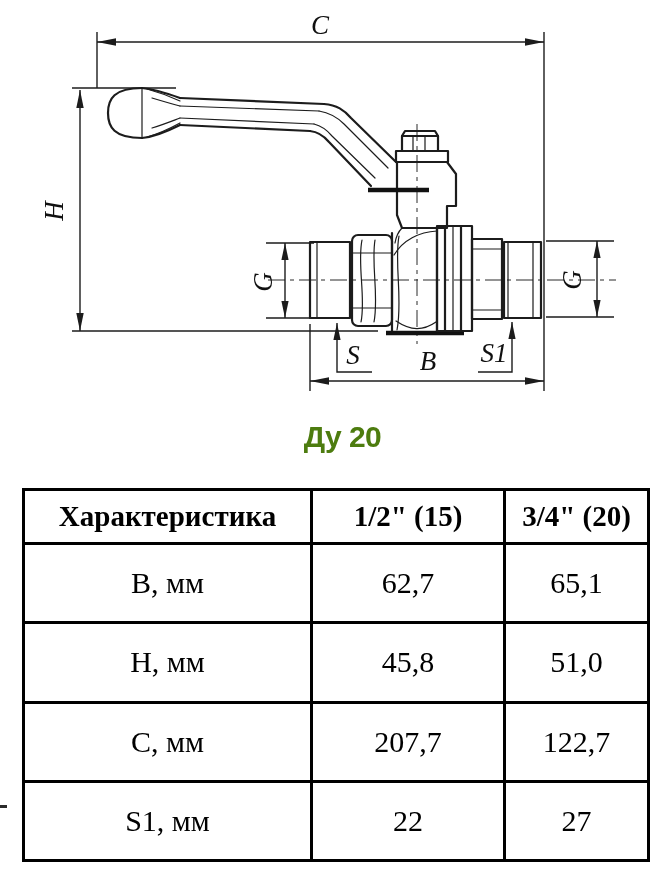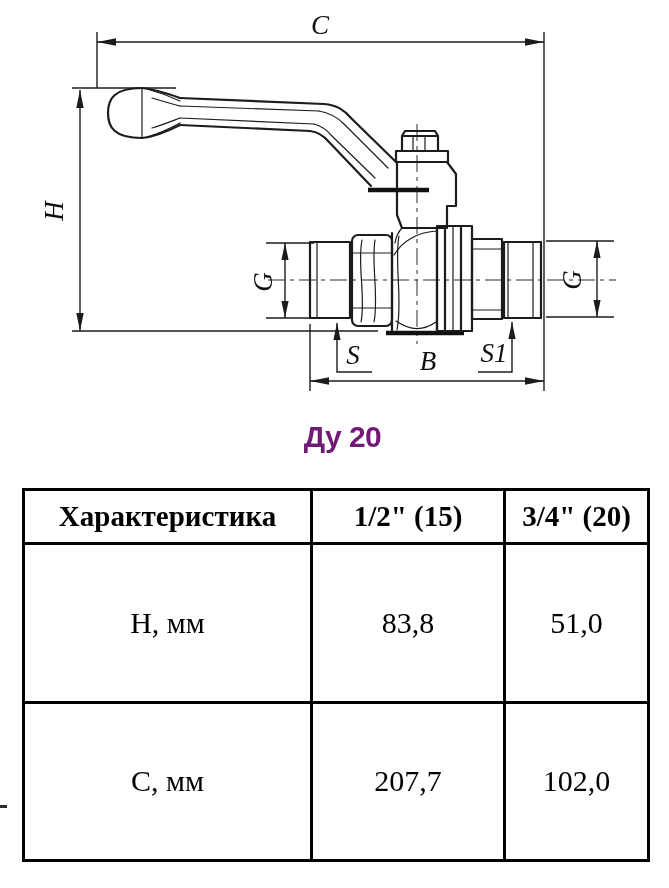--- a/index.html
+++ b/index.html
@@ -11,21 +11,21 @@
   .o{fill:none;stroke:#1c1c1c;stroke-width:2.2;stroke-linejoin:round;stroke-linecap:round;}
   .t{stroke-width:1.2;}
   .hv{fill:none;stroke:#111;stroke-width:4.6;stroke-linecap:butt;}
   .d{fill:none;stroke:#1c1c1c;stroke-width:1.4;stroke-linecap:butt;}
   .cl{fill:none;stroke:#2a2a2a;stroke-width:1;stroke-dasharray:17 5 4 5;}
   .ar{fill:#1c1c1c;stroke:none;}
   .dlabel{font-family:"Liberation Serif",serif;font-style:italic;font-size:27px;fill:#101010;}
 
   .caption{position:absolute;left:270px;top:420px;width:145px;text-align:center;
            font-family:"Liberation Sans",sans-serif;font-weight:bold;font-size:30px;
-           letter-spacing:-0.5px;color:#701a75;}
+           letter-spacing:-0.5px;color:#4d7c0f;}
 
   .stray-mark{position:absolute;left:0px;top:805px;width:7px;height:3px;background:#2b2b2b;}
 
   table.specs{position:absolute;left:22px;top:488px;width:625px;height:374px;
               border-collapse:collapse;table-layout:fixed;
               font-family:"Liberation Serif",serif;font-size:30px;color:#000;}
   table.specs th,table.specs td{border:3px solid #000;text-align:center;vertical-align:middle;
               padding:0;overflow:hidden;white-space:nowrap;}
   table.specs th{font-weight:bold;font-size:29px;font-family:Liberation Serif, serif;}
   table.specs thead tr{height:54px;}
@@ -156,25 +156,35 @@
     </colgroup>
     <thead>
       <tr>
         <th>Характеристика</th>
         <th>1/2" (15)</th>
         <th>3/4" (20)</th>
       </tr>
     </thead>
     <tbody>
       <tr>
+        <td>B, мм</td>
+        <td>62,7</td>
+        <td>65,1</td>
+      </tr>
+      <tr>
         <td>H, мм</td>
-        <td>83,8</td>
+        <td>45,8</td>
         <td>51,0</td>
       </tr>
       <tr>
         <td>C, мм</td>
         <td>207,7</td>
-        <td>102,0</td>
+        <td>122,7</td>
+      </tr>
+      <tr>
+        <td>S1, мм</td>
+        <td>22</td>
+        <td>27</td>
       </tr>
     </tbody>
   </table>
 
 </div>
 
 </body></html>

